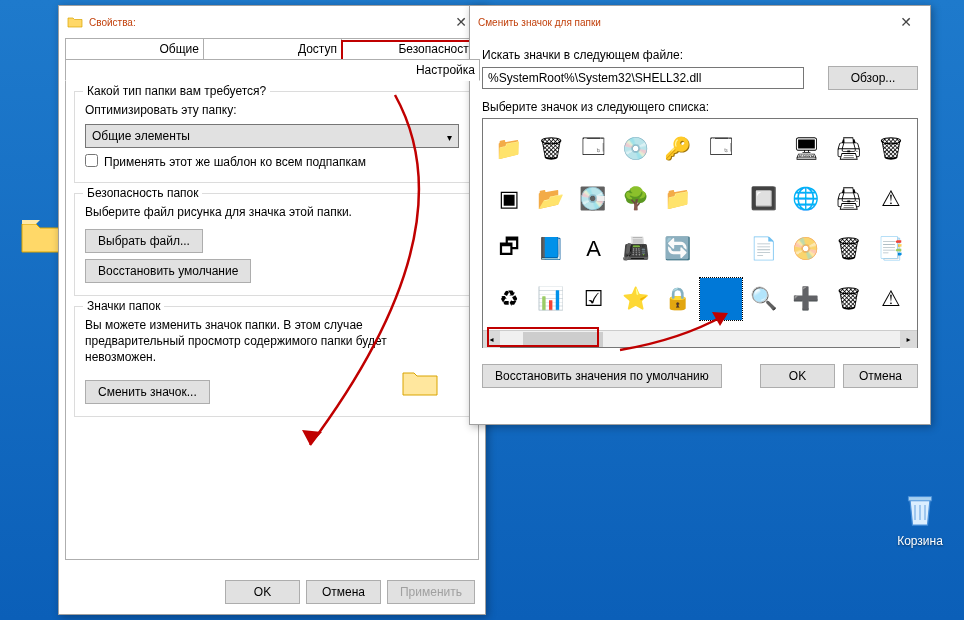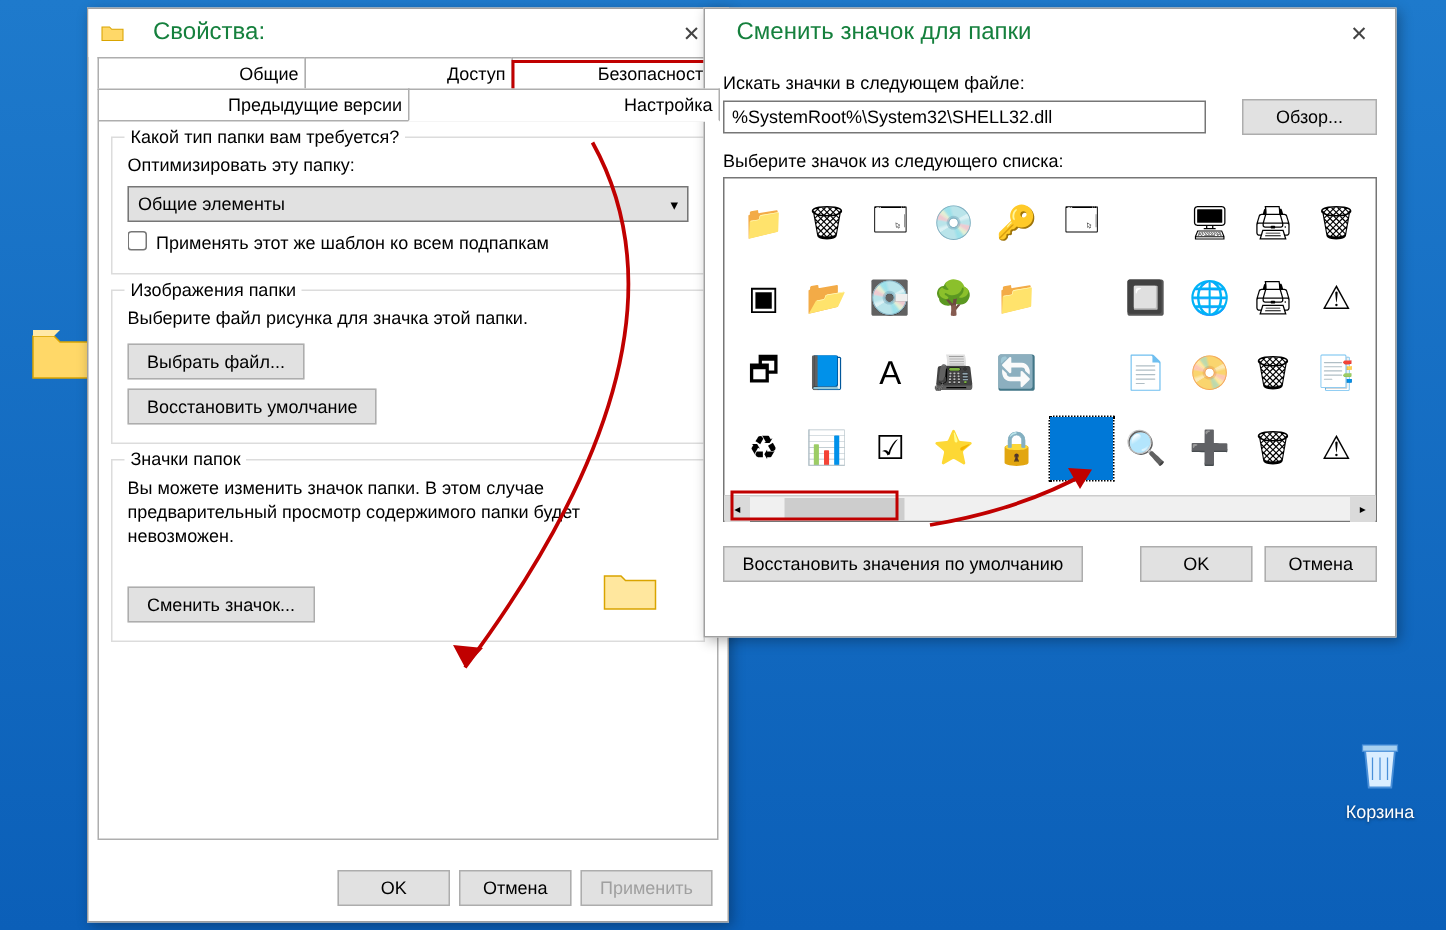--- a/index.html
+++ b/index.html
@@ -5,21 +5,21 @@
   * { box-sizing: border-box; margin: 0; padding: 0; font-family: 'Segoe UI', Tahoma, sans-serif; font-size: 12px; }
   body { background: linear-gradient(to bottom, #1e7acc, #0b5fb8); width: 964px; height: 620px; position: relative; overflow: hidden; }
   
   .desktop-icon { position: absolute; display: flex; flex-direction: column; align-items: center; gap: 4px; }
   .desktop-icon .icon-box { width: 48px; height: 40px; }
   .desktop-icon span { color: #fff; font-size: 12px; text-shadow: 0 1px 2px rgba(0,0,0,0.5); }
   
   .window { position: absolute; background: #fff; border: 1px solid #a0a0a0; box-shadow: 2px 2px 8px rgba(0,0,0,0.3); }
   
   .titlebar { display: flex; align-items: center; padding: 6px 8px; background: #fff; }
-  .titlebar .title { flex: 1; font-size: 16px; color: #15803d; margin-left: 13px; }
+  .titlebar .title { flex: 1; font-size: 10px; color: #c2410c; }
   .titlebar .title-icon { width: 16px; height: 14px; margin-right: 6px; }
   .close-btn { width: 32px; height: 20px; display: flex; align-items: center; justify-content: center; cursor: pointer; border: none; background: transparent; font-size: 14px; color: #444; }
   
   
   #props-window { left: 58px; top: 5px; width: 428px; height: 610px; }
   
   .tab-row { display: flex; margin: 0 6px; }
   .tab { flex: 1; background: #fff; border: 1px solid #aeaeae; border-bottom: none; text-align: right; padding: 3px 4px; font-size: 12px; cursor: pointer; margin-right: -1px; position: relative; }
   .tab.active { background: #fff; z-index: 2; border-bottom: 1px solid #fff; margin-bottom: -1px; }
   
@@ -101,51 +101,50 @@
     <span class="title">Свойства:</span>
     <button class="close-btn">✕</button>
   </div>
 
   <div class="tab-row">
     <div class="tab">Общие</div>
     <div class="tab">Доступ</div>
     <div class="tab">Безопасность</div>
   </div>
   <div class="tab-row">
-    <div class="tab">Предыдущие версии</div>
     <div class="tab active">Настройка</div>
   </div>
 
   <div class="tab-content">
 
     <div class="group-box">
       <div class="legend">Какой тип папки вам требуется?</div>
       <label>Оптимизировать эту папку:</label>
       <div class="dropdown">
         <span>Общие элементы</span>
       </div>
       <div class="checkbox-row">
         <input type="checkbox" style="">
         <label>Применять этот же шаблон ко всем подпапкам</label>
       </div>
     </div>
 
     <div class="group-box">
-      <div class="legend">Изображения папки</div>
+      <div class="legend">Безопасность папок</div>
       <p>Выберите файл рисунка для значка этой папки.</p>
       <div class="btn-stack" style="margin-top:8px;">
         <button class="btn">Выбрать файл...</button>
         <button class="btn">Восстановить умолчание</button>
       </div>
     </div>
 
     <div class="group-box" style="position:relative;">
       <div class="legend">Значки папок</div>
       <p>Вы можете изменить значок папки. В этом случае предварительный просмотр содержимого папки будет невозможен.</p>
-      <div style="margin-top:26px;">
+      <div style="margin-top:15px;">
         <button class="btn">Сменить значок...</button>
       </div>
       <svg class="folder-preview" viewBox="0 0 38 32">
           <path d="M2 7 L13 7 L16 10 L36 10 L36 29 L2 29 Z" fill="#ffe79e" stroke="#d9a400"></path>
         </svg>
     </div>
 
   </div>
 
   <div class="button-bar">

